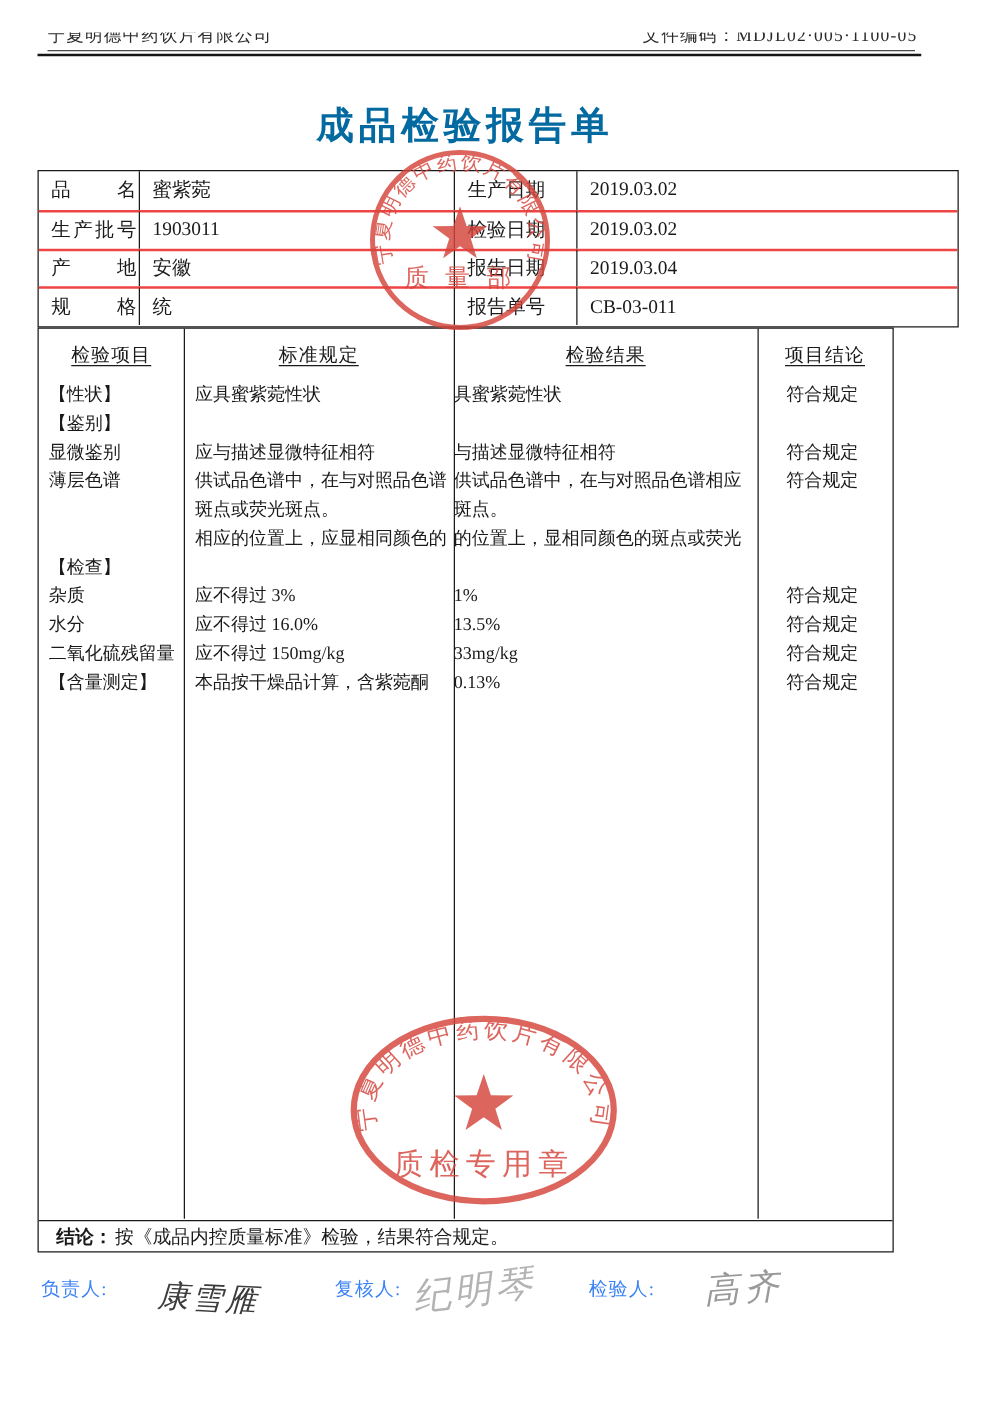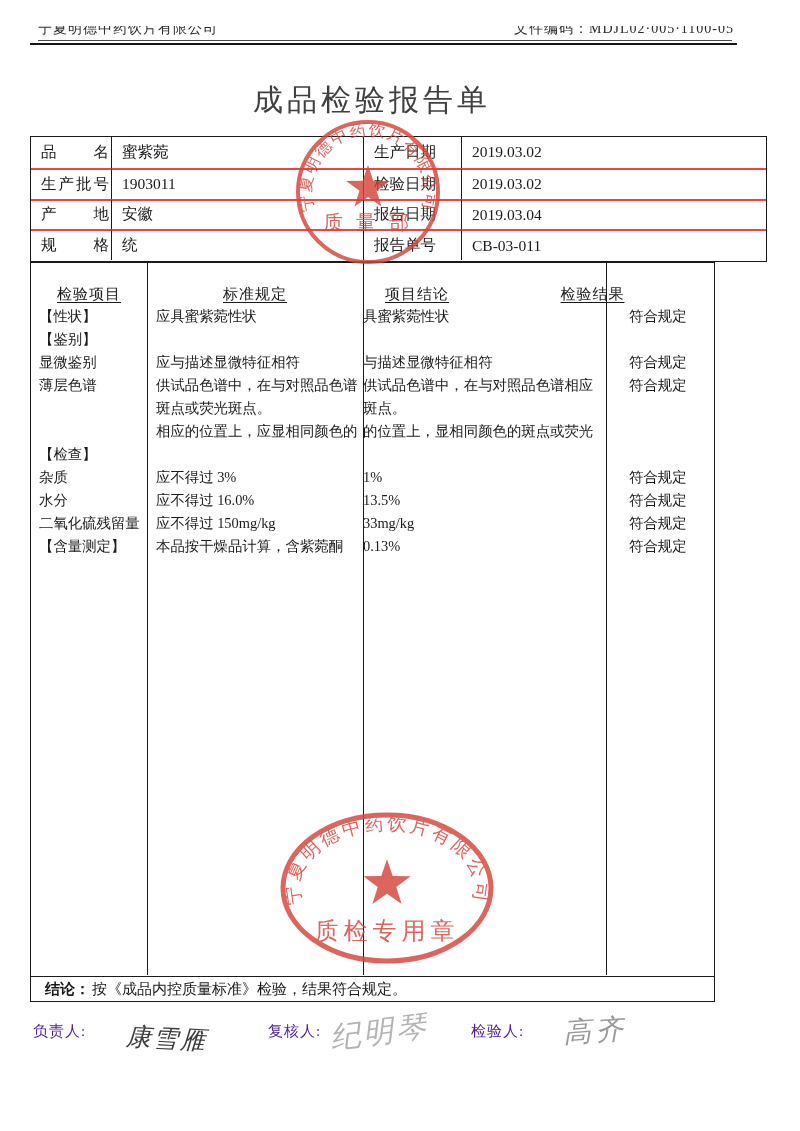--- a/index.html
+++ b/index.html
@@ -15,21 +15,21 @@
   }
   .doc-header-inner {
     position:relative; top:-6px; display:flex; justify-content:space-between;
     font-size:14px; color:#2a2a2a; letter-spacing:1px; white-space:nowrap;
   }
   .rule-a { position:absolute; top:40px; left:38px; width:694px; height:1px; background:#4a4a4a; }
   .rule-b { position:absolute; top:43px; left:30px; width:707px; height:2px; background:#161616; }
   
   .title {
     position:absolute; top:80px; left:30px; width:684px; text-align:center;
-    font-size:30px; font-weight:normal; letter-spacing:4px; color:#404040;
+    font-size:30px; font-weight:bold; letter-spacing:4px; color:#0369a1;
   }
   
   .info-table {
     position:absolute; left:30px; top:136px; width:737px; height:126px;
     border:1.5px solid #1a1a1a; display:grid;
     grid-template-columns:80px 252px 98px 1fr;
     grid-auto-rows:30.8px; font-size:15.5px; background:transparent;
   }
   .icell {
     border-left:1px solid #1a1a1a; border-top:2px solid #ef4444;
@@ -38,21 +38,21 @@
   .icell.nl { border-left:none; }
   .icell.nt { border-top:none; }
   .jlbl { display:block; width:68px; text-align-last:justify; text-justify:inter-character; padding:0; }
   
   .main-table {
     position:absolute; left:30px; top:262px; width:685px; height:740px;
     border:1.5px solid #1a1a1a;
   }
   .vline { position:absolute; top:0; width:1px; height:712px; background:#1a1a1a; }
   .vl1 { left:116px; } .vl2 { left:332px; } .vl3 { left:575px; }
-  .head-row { position:absolute; top:14px; left:0; width:100%; height:34px; display:flex; }
+  .head-row { position:absolute; top:4px; left:0; width:100%; height:34px; display:flex; }
   .h-cell {
     display:flex; align-items:center; justify-content:center;
     font-size:15px; text-decoration:underline; text-underline-offset:3px; letter-spacing:1px;
   }
   .h1 { width:116px; } .h2 { width:216px; } .h3 { width:243px; } .h4 { flex:1; }
   .tbody { position:absolute; top:42px; left:0; width:100%; }
   .t-line { display:flex; height:23px; line-height:23px; font-size:14.4px; white-space:nowrap; }
   .ci { width:116px; padding-left:8px; overflow:hidden; }
   .cs { width:216px; padding-left:9px; overflow:hidden; }
   .cr { width:243px; padding-left:0; overflow:hidden; }
@@ -62,21 +62,21 @@
     position:absolute; left:0; bottom:0; width:100%; height:25px;
     border-top:1px solid #1a1a1a; display:flex; align-items:center;
     padding-left:14px; font-size:15px; white-space:nowrap;
   }
   .conclusion-row b { margin-right:2px; }
   
   .stamp { position:absolute; opacity:0.82; }
   .stamp-top { left:288px; top:112px; }
   .stamp-bottom { left:272px; top:806px; }
   
-  .sig-label { position:absolute; font-size:15px; color:#4c1d95; letter-spacing:1px; }
+  .sig-label { position:absolute; font-size:15px; color:#3b82f6; letter-spacing:1px; }
   .sig-name { position:absolute; font-style:italic; white-space:nowrap; }
   .sig-owner { left:126px; top:1022px; font-size:25px; color:#3c3c3c; transform:rotate(3deg); letter-spacing:2px; }
   .sig-reviewer { left:330px; top:1012px; font-size:30px; color:#b3b3b3; transform:rotate(-7deg); letter-spacing:3px; }
   .sig-inspector { left:563px; top:1012px; font-size:28px; color:#9a9a9a; transform:rotate(-4deg); letter-spacing:4px; }
 </style>
 </head>
 <body>
 
 <div class="page">
 
@@ -122,22 +122,22 @@
   </div>
 
   <div class="main-table">
     <div class="vline vl1"></div>
     <div class="vline vl2"></div>
     <div class="vline vl3"></div>
 
     <div class="head-row">
       <div class="h-cell h1">检验项目</div>
       <div class="h-cell h2">标准规定</div>
+      <div class="h-cell h3">检验结果</div>
       <div class="h-cell h4">项目结论</div>
-      <div class="h-cell h3">检验结果</div>
     </div>
 
     <div class="tbody">
       <div class="t-line">
         <div class="ci">【性状】</div>
         <div class="cs">应具蜜紫菀性状</div>
         <div class="cr">具蜜紫菀性状</div>
         <div class="ck">符合规定</div>
       </div>
       <div class="t-line">

